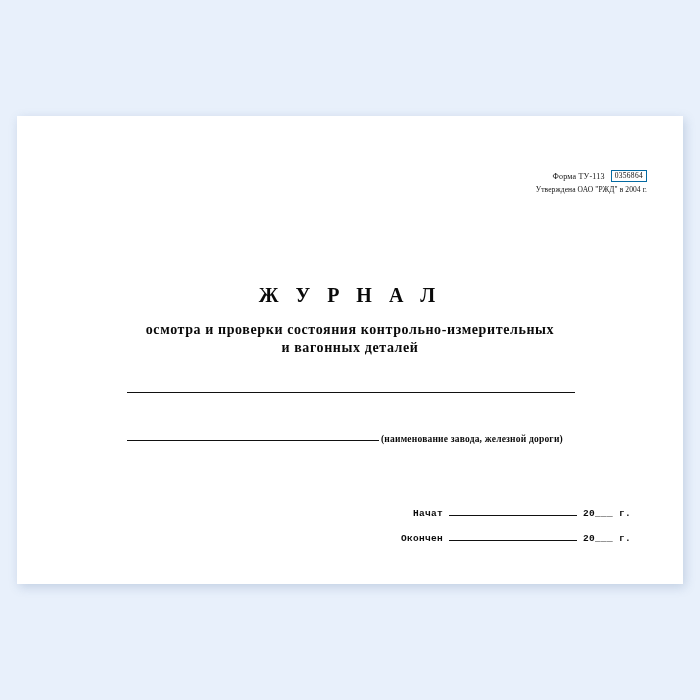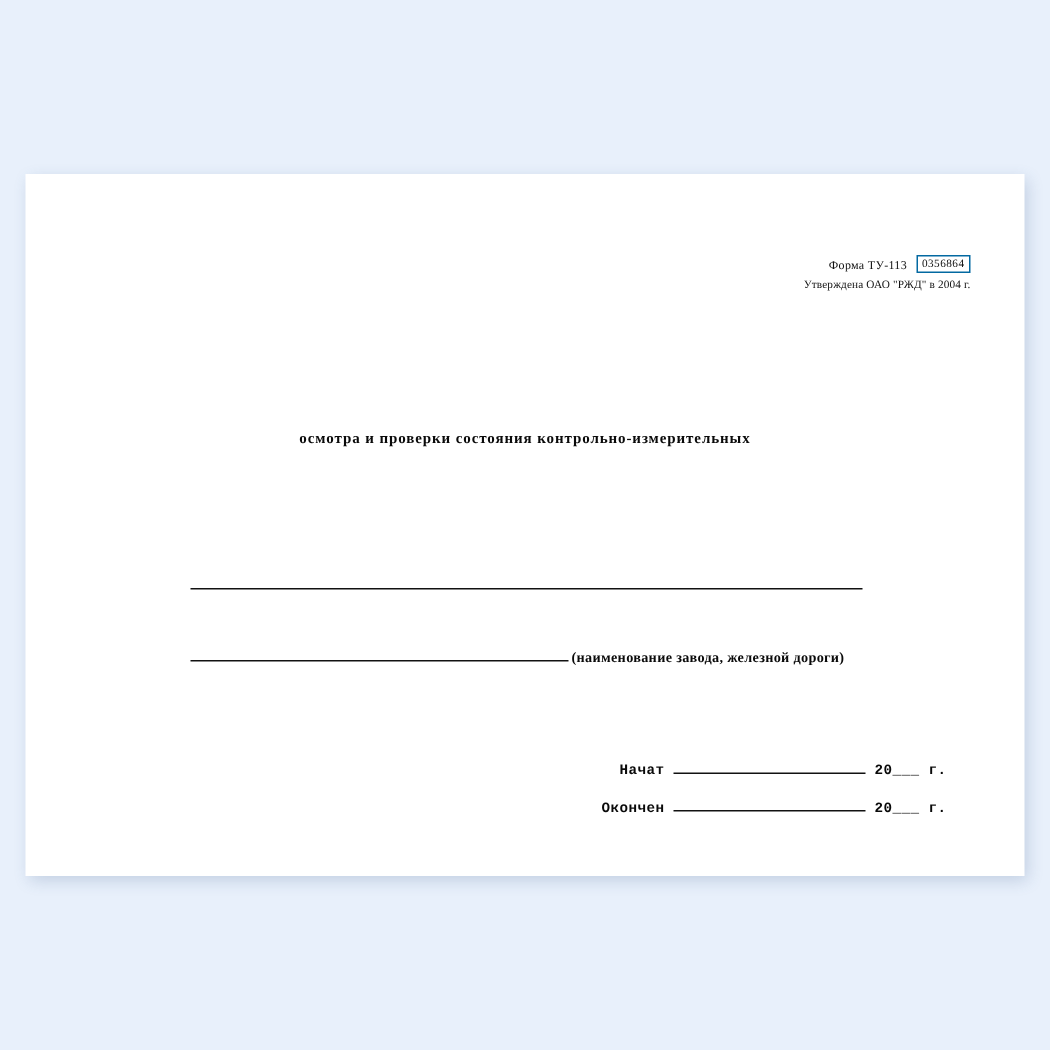--- a/index.html
+++ b/index.html
@@ -63,21 +63,21 @@
     text-align: center;
   }
   .doc-title {
     font-size: 20px;
     font-weight: bold;
     letter-spacing: 6px;
     color: #0a0a0a;
     margin-bottom: 14px;
   }
   .doc-subtitle {
-    font-size: 10px;
+    font-size: 14px;
     font-weight: bold;
     color: #0a0a0a;
     line-height: 18px;
     letter-spacing: 0.6px;
     padding: 0 95px;
   }
   .rule-block {
     position: absolute;
     left: 0;
     right: 0;
@@ -152,22 +152,24 @@
 
     <div class="form-meta">
       <div class="line1">
         <span>Форма ТУ-113</span>
         <span class="form-code">0356864</span>
       </div>
       <div class="line2">Утверждена ОАО "РЖД" в 2004 г.</div>
     </div>
 
     <div class="title-block">
+      <div class="doc-title">Ж У Р Н А Л</div>
       <div class="doc-subtitle">
         <div>осмотра  и  проверки  состояния  контрольно-измерительных</div>
+        <div>и  вагонных  деталей</div>
       </div>
     </div>
 
     <div class="rule-block">
       <div class="rule-long"></div>
       <div class="rule-row">
         <div class="rule-short"></div>
         <div class="rule-caption">(наименование завода, железной дороги)</div>
       </div>
     </div>

